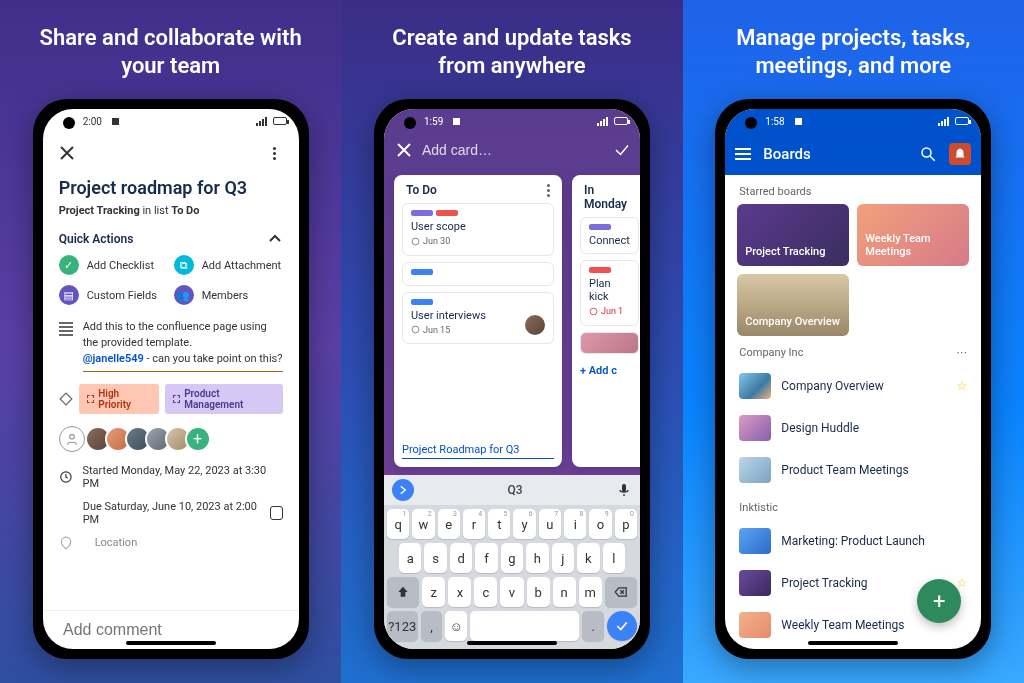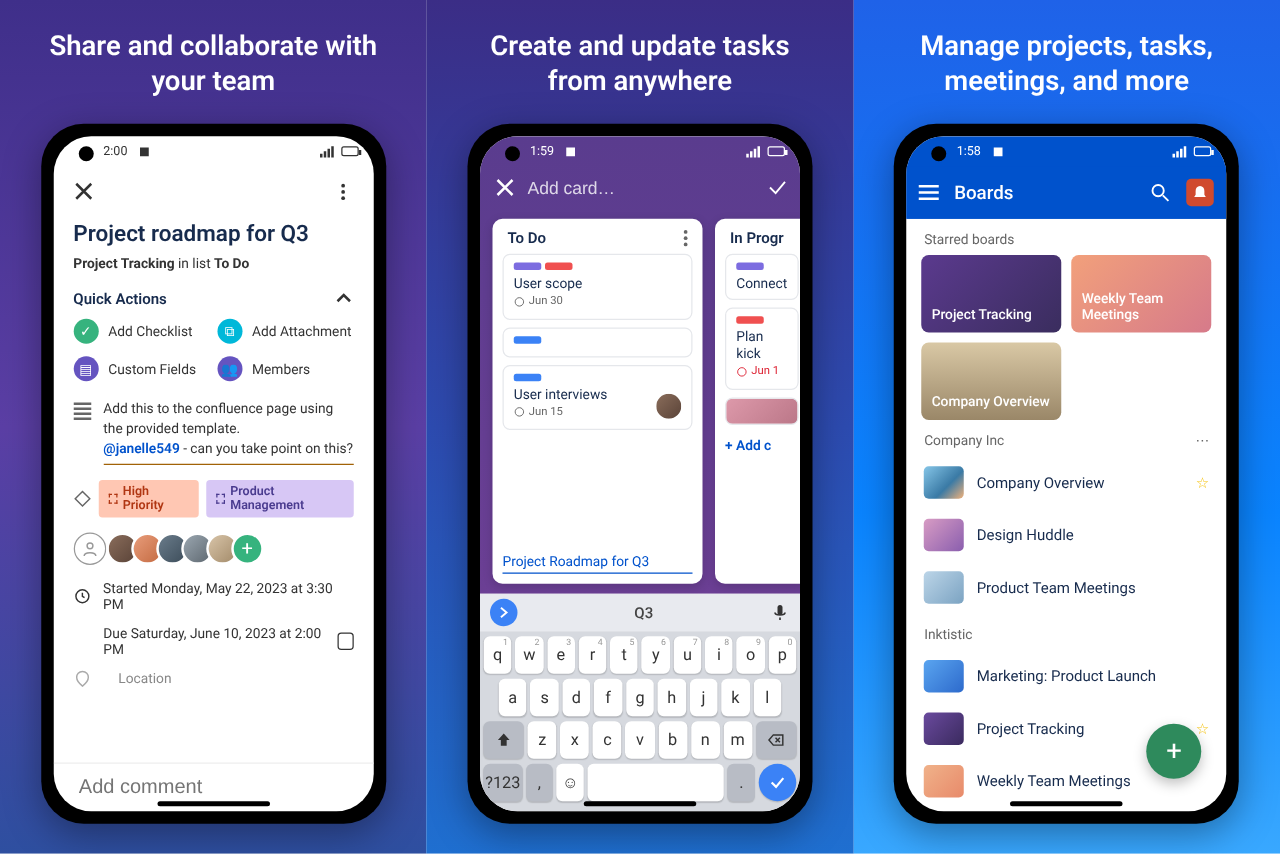--- a/index.html
+++ b/index.html
@@ -519,21 +519,21 @@
                   </svg>
                   <span>Jun 15</span>
                 </div>
               <span class="card-av"></span>
             </div>
             <div class="new-card-input">Project Roadmap for Q3</div>
           </div>
 
           <div class="list-col side">
             <div class="list-head">
-              <span>In Progr</span>
+              <span>In Monday</span>
             </div>
             <div class="card">
               <div class="bars">
                   <i class="b-purple"></i>
                 </div>
               <div>Connect</div>
             </div>
             <div class="card">
               <div class="bars">
                   <i class="b-red"></i>

